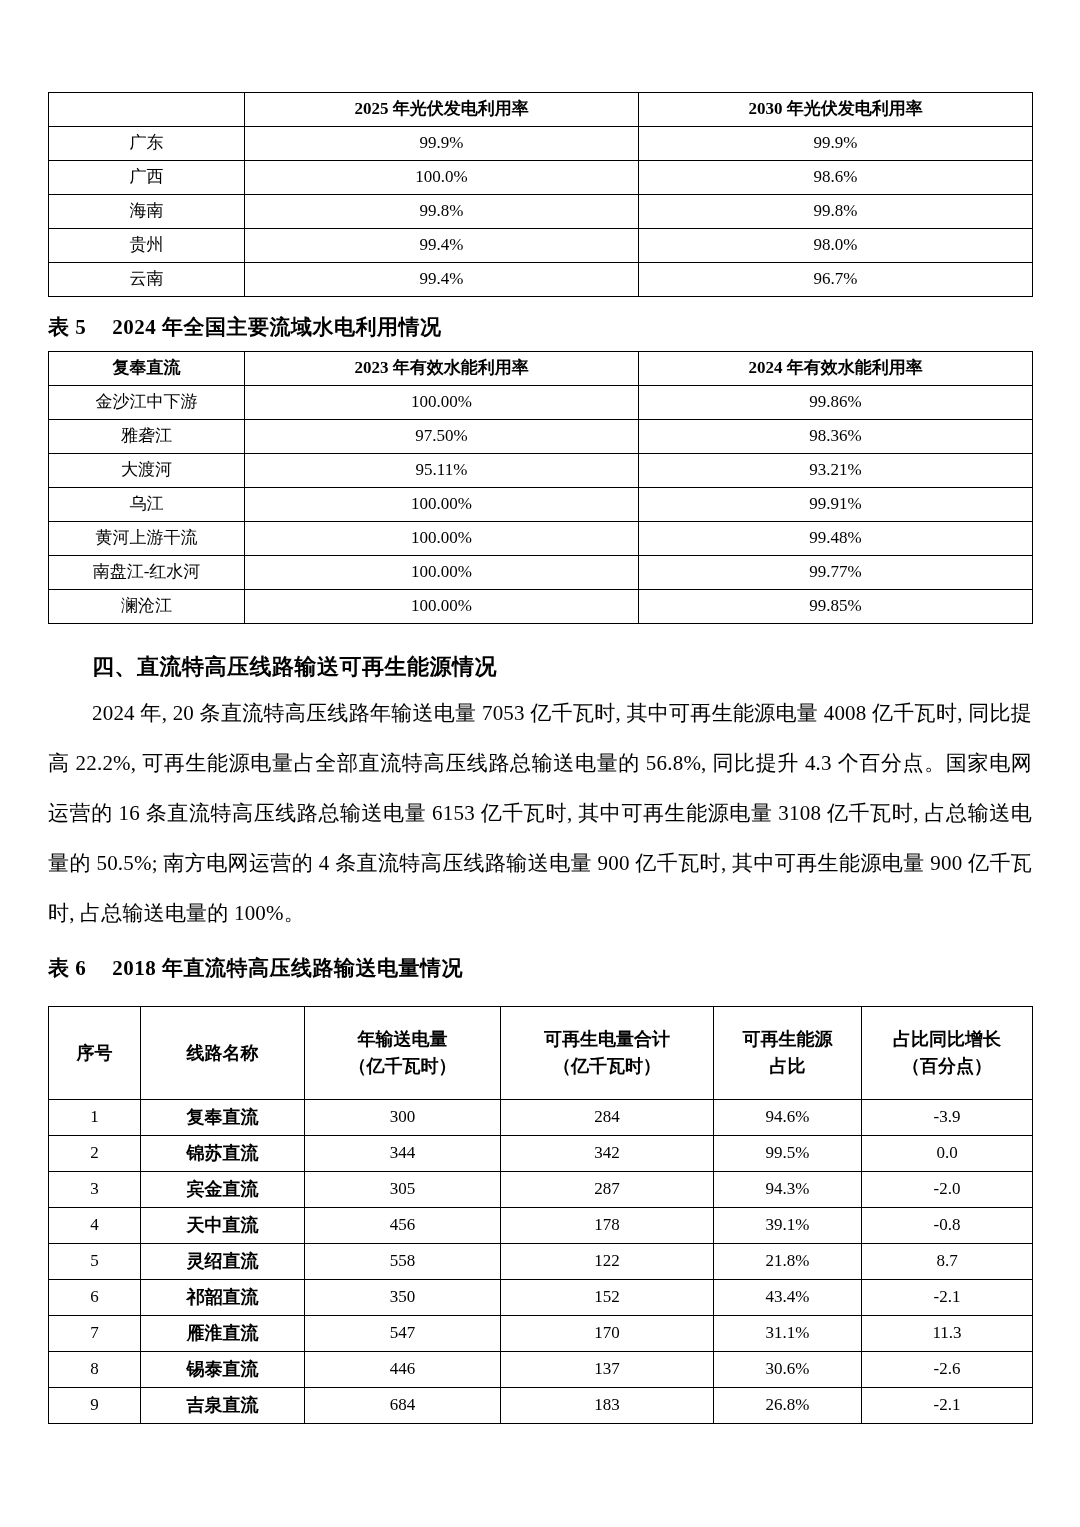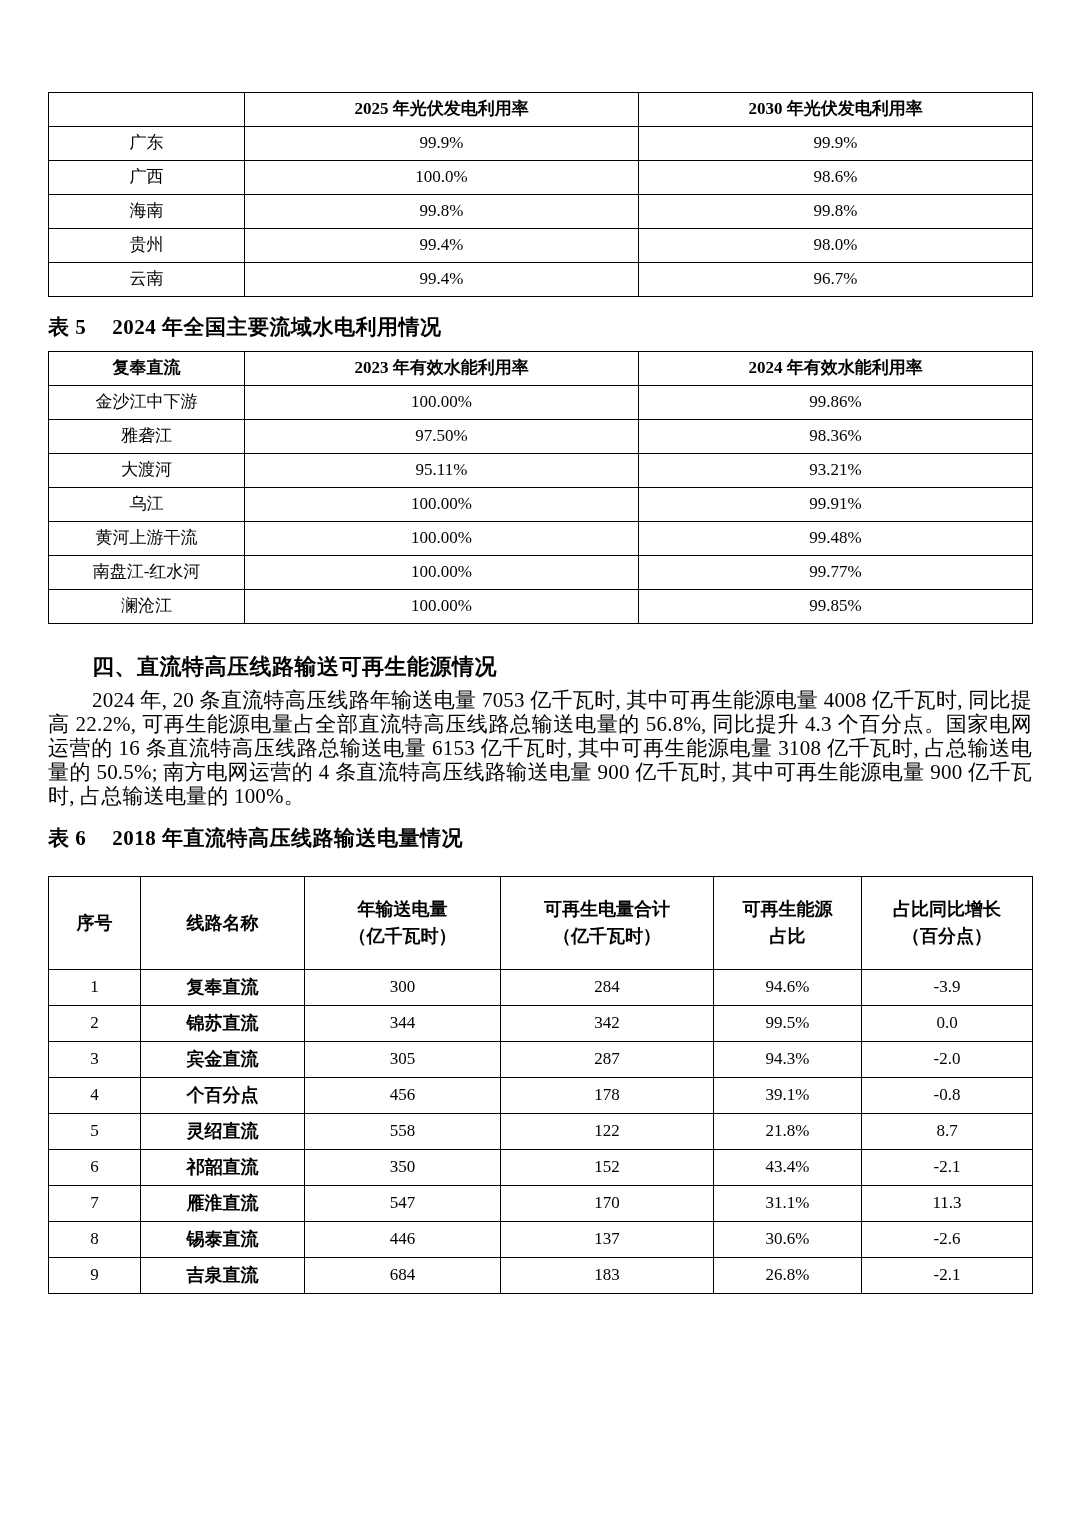--- a/index.html
+++ b/index.html
@@ -73,21 +73,21 @@
 
   .section-heading {
     font-size: 22px;
     font-weight: bold;
     margin: 28px 0 4px 0;
     text-indent: 44px;
     letter-spacing: 0.5px;
   }
   .body-para {
     font-size: 21px;
-    line-height: 24px;
+    line-height: 50px;
     text-align: justify;
     text-indent: 44px;
     margin: 6px 0 0 0;
     letter-spacing: 0.2px;
   }
 
   
   #table-uhvdc {
     margin-top: 24px;
   }
@@ -274,21 +274,21 @@
       <tr>
         <td>3</td>
         <td class="line-name">宾金直流</td>
         <td>305</td>
         <td>287</td>
         <td>94.3%</td>
         <td>-2.0</td>
       </tr>
       <tr>
         <td>4</td>
-        <td class="line-name">个百分点</td>
+        <td class="line-name">天中直流</td>
         <td>456</td>
         <td>178</td>
         <td>39.1%</td>
         <td>-0.8</td>
       </tr>
       <tr>
         <td>5</td>
         <td class="line-name">灵绍直流</td>
         <td>558</td>
         <td>122</td>

